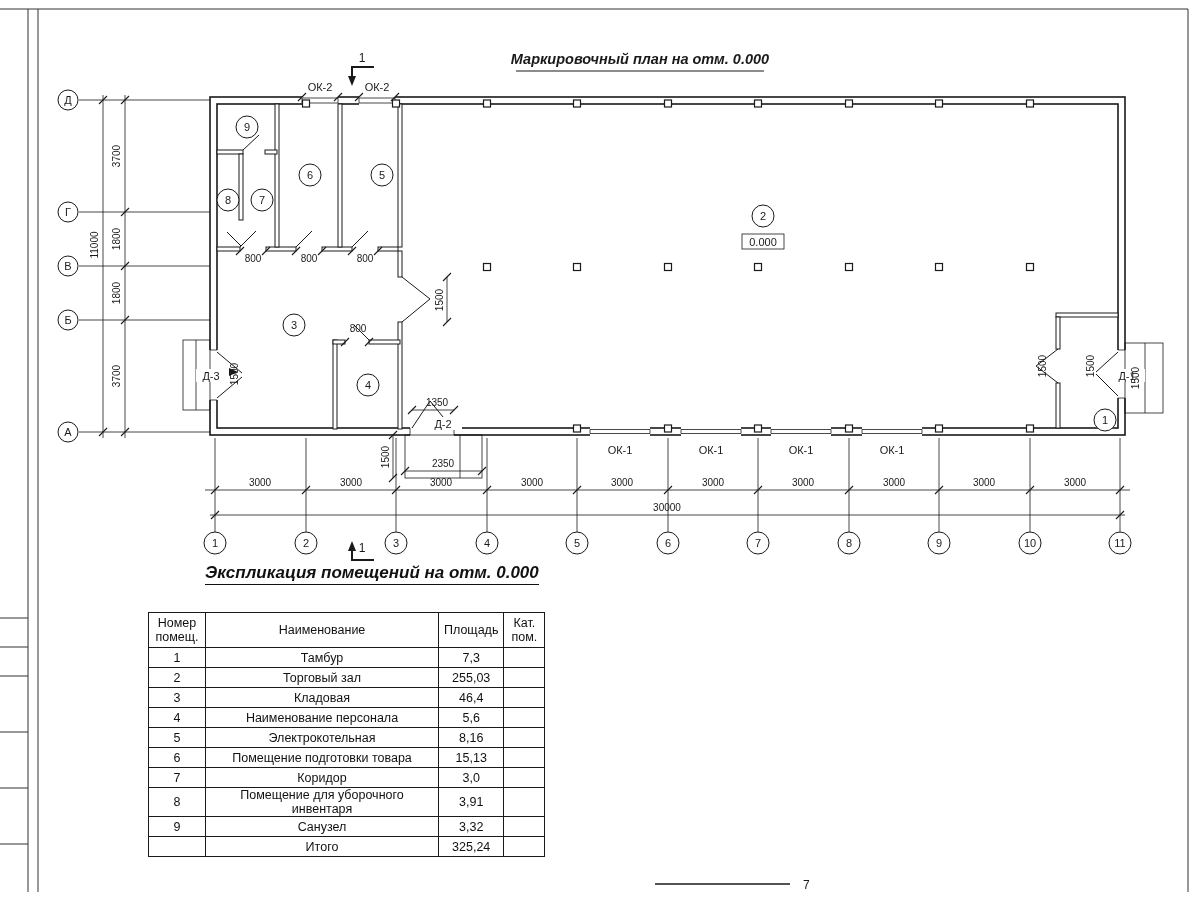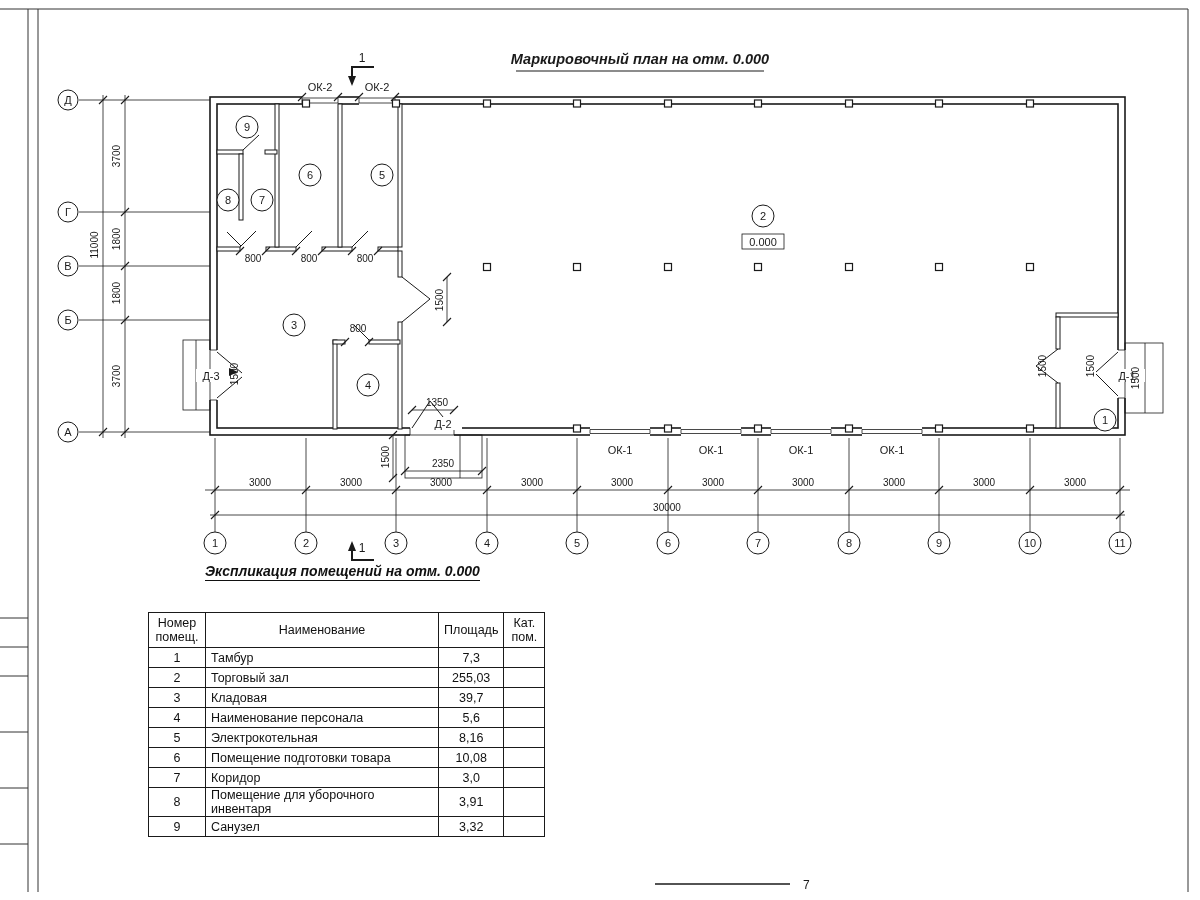--- a/index.html
+++ b/index.html
@@ -16,29 +16,29 @@
   .w2{stroke:#1a1a1a;stroke-width:1.6;fill:none}
   .part{fill:#fff;stroke:#1a1a1a;stroke-width:1}
   .leaf{stroke:#1a1a1a;stroke-width:1;fill:none}
   .sq{fill:#fff;stroke:#1a1a1a;stroke-width:1.2}
   .circ{fill:#fff;stroke:#1a1a1a;stroke-width:1}
   .white{fill:#fff;stroke:none}
   .dimln{stroke:#1a1a1a;stroke-width:0.8;fill:none}
   .thk{stroke:#1a1a1a;stroke-width:2;fill:none}
   .arr{fill:#1a1a1a;stroke:none}
 
-  #schedule-title{position:absolute;left:205px;top:563px;font-size:14px;font-weight:bold;
+  #schedule-title{position:absolute;left:205px;top:563px;font-size:17px;font-weight:bold;
        font-style:italic;border-bottom:1.5px solid #111;padding-bottom:1px;text-align:center;}
   #schedule{position:absolute;left:148px;top:612px;border-collapse:collapse;table-layout:fixed;padding-left:36px;}
   #schedule th,#schedule td{border:1px solid #1a1a1a;font-weight:normal;font-size:12.5px;
        padding:0 5px;vertical-align:middle;background:#fff;}
   #schedule th{text-align:center;height:34px;line-height:1.15;}
   #schedule td{height:19px;}
   .c-num{width:46px;text-align:center;}
-  .c-name{width:222px;text-align:left;}
+  .c-name{width:222px;text-align:center;}
   .c-area{width:52px;text-align:center;}
   .c-cat{width:30px;text-align:center;margin-top:16px;}
 </style>
 </head>
 <body>
 
 <svg width="1200" height="900" viewBox="0 0 1200 900">
   <defs>
     <g id="tick">
         <line x1="-4" y1="4" x2="4" y2="-4" stroke="#1a1a1a" stroke-width="1.1"></line>
@@ -408,53 +408,59 @@
     </tr>
     <tr>
       <td class="c-num">2</td>
       <td class="c-name">Торговый зал</td>
       <td class="c-area">255,03</td>
       <td class="c-cat"></td>
     </tr>
     <tr>
       <td class="c-num">3</td>
       <td class="c-name">Кладовая</td>
-      <td class="c-area">39,7</td>
+      <td class="c-area">46,4</td>
       <td class="c-cat"></td>
     </tr>
     <tr>
       <td class="c-num">4</td>
       <td class="c-name">Наименование персонала</td>
       <td class="c-area">5,6</td>
       <td class="c-cat"></td>
     </tr>
     <tr>
       <td class="c-num">5</td>
       <td class="c-name">Электрокотельная</td>
       <td class="c-area">8,16</td>
       <td class="c-cat"></td>
     </tr>
     <tr>
       <td class="c-num">6</td>
       <td class="c-name">Помещение подготовки товара</td>
-      <td class="c-area">10,08</td>
+      <td class="c-area">15,13</td>
       <td class="c-cat"></td>
     </tr>
     <tr>
       <td class="c-num">7</td>
       <td class="c-name">Коридор</td>
       <td class="c-area">3,0</td>
       <td class="c-cat"></td>
     </tr>
     <tr>
       <td class="c-num">8</td>
       <td class="c-name">Помещение для уборочного инвентаря</td>
       <td class="c-area">3,91</td>
       <td class="c-cat"></td>
     </tr>
     <tr>
       <td class="c-num">9</td>
       <td class="c-name">Санузел</td>
       <td class="c-area">3,32</td>
       <td class="c-cat"></td>
     </tr>
+    <tr>
+      <td class="c-num"></td>
+      <td class="c-name">Итого</td>
+      <td class="c-area">325,24</td>
+      <td class="c-cat"></td>
+    </tr>
   </tbody>
 </table>
 
 </body></html>

